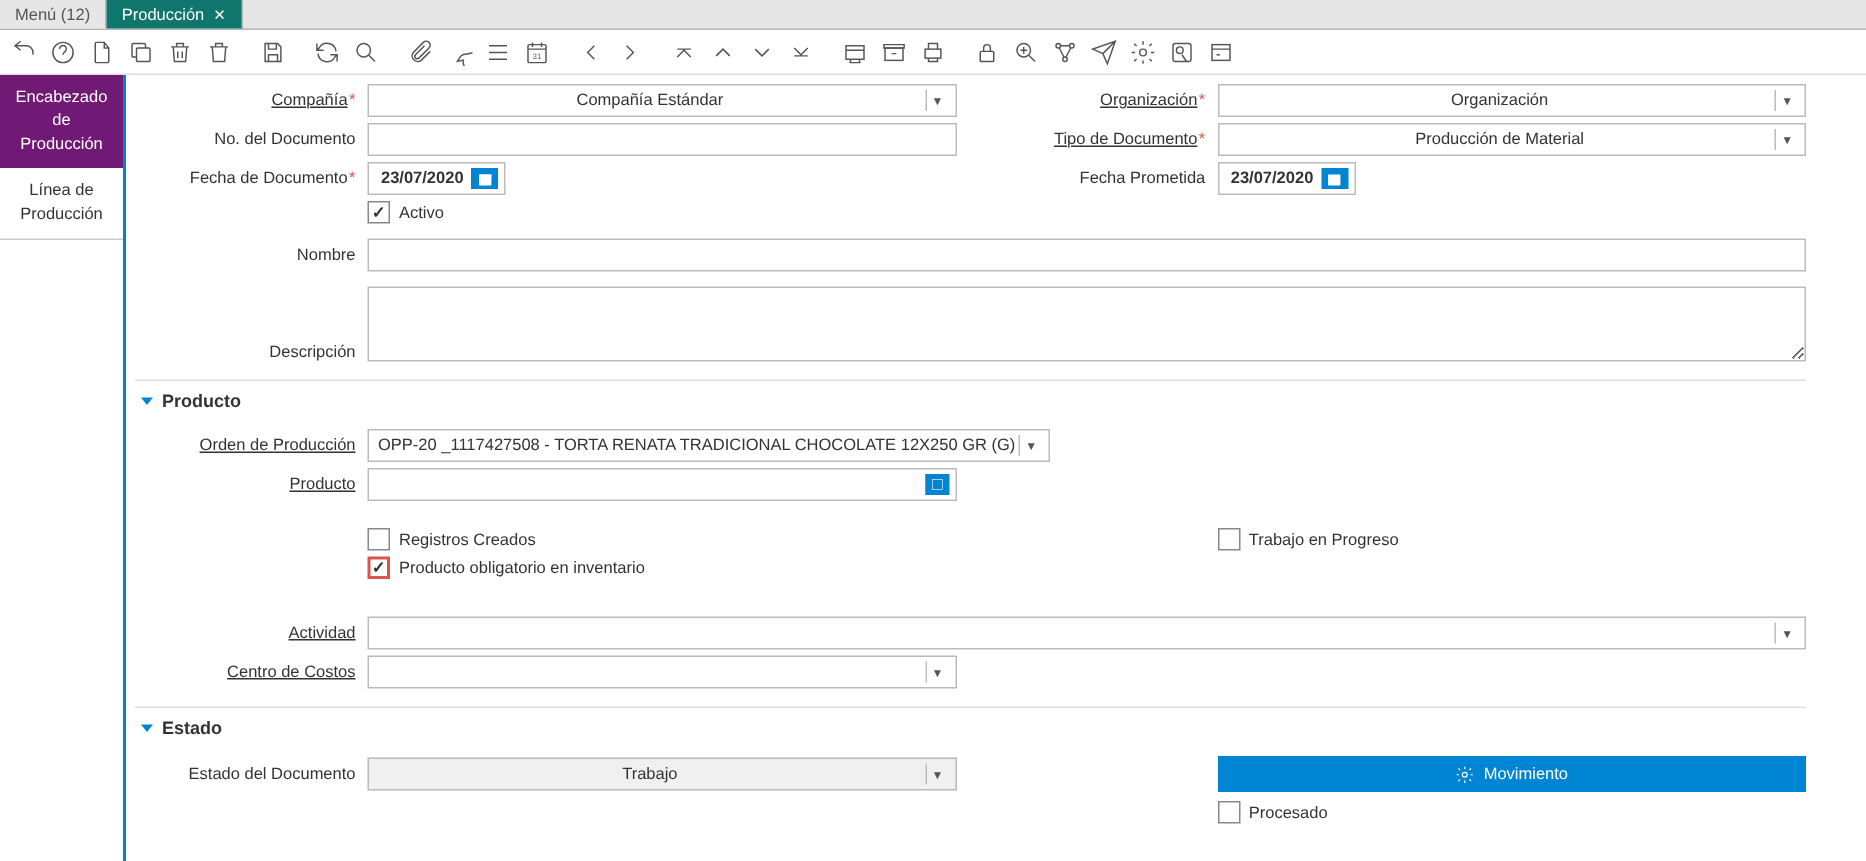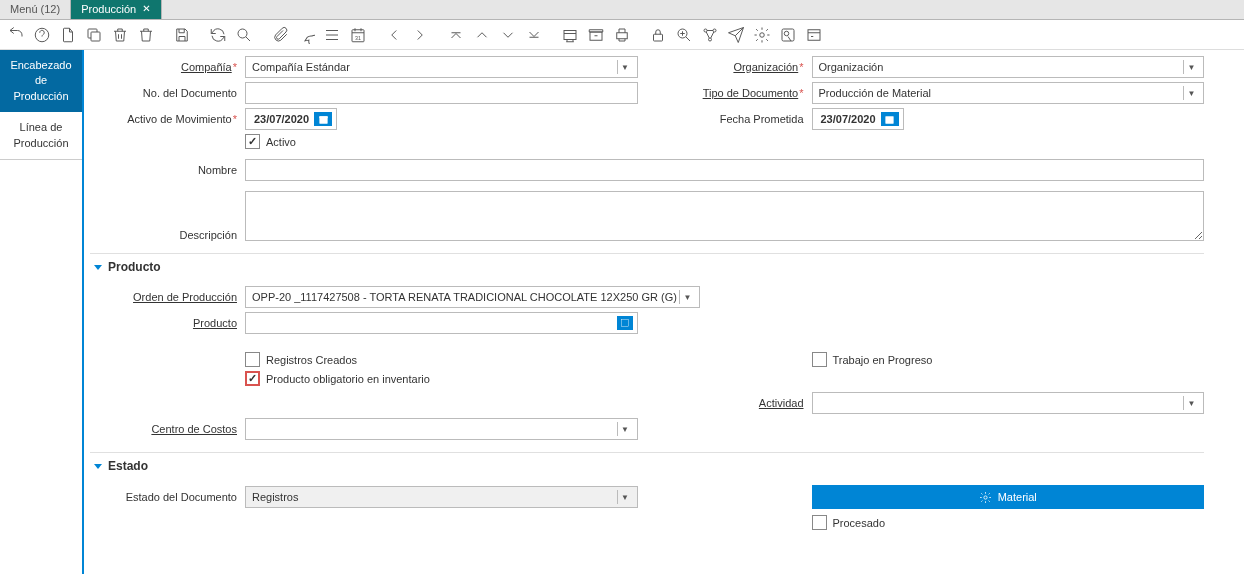--- a/index.html
+++ b/index.html
@@ -18,20 +18,21 @@
       display: flex;
       background: #e6e6e6;
       border-bottom: 1px solid #b5b5b5;
       height: 20px;
     }
     .tab {
       padding: 3px 10px;
       font-size: 11px;
       border-right: 1px solid #b5b5b5;
       display: flex;
+      align-items: center;
       gap: 6px;
       cursor: pointer;
     }
     .tab.inactive { background: #e6e6e6; color: #555; }
     .tab.active { background: #0f766e; color: #fff; }
     .tab .close-x { font-size: 10px; color: #1a5c7a; }
     .tab.active .close-x { color: #fff; }
     
     
     .toolbar {
@@ -69,21 +70,21 @@
       display: flex;
       flex-direction: column;
     }
     .side-tab {
       padding: 8px 6px;
       text-align: center;
       font-size: 11px;
       cursor: pointer;
       line-height: 1.4;
     }
-    .side-tab.active { background: #0369a1; color: #fff; }
+    .side-tab.active { background: #701a75; color: #fff; }
     .side-tab.inactive { background: #fff; color: #333; border-bottom: 1px solid #ccc; }
     
     
     .form-content {
       flex: 1;
       overflow-y: auto;
       padding: 6px 40px 6px 6px;
     }
     
     .form-row {
@@ -126,21 +127,21 @@
     .fld-input input[type="text"] { width: 100%; height: 22px; }
     .fld-input .readonly { background: #f0f0f0; }
     .fld-input textarea { width: 100%; resize: none; }
     
     .select-box {
       display: flex;
       width: 100%;
       height: 22px;
       align-items: center;
     }
-    .select-box .sel-text { flex: 1; padding: 0 2px; overflow: hidden; white-space: nowrap; }
+    .select-box .sel-text { flex: 1; padding: 0 2px; overflow: hidden; white-space: nowrap; text-align: center; }
     .select-box .sel-btn {
       width: 16px;
       height: 100%;
       border-left: 1px solid #bbb;
       display: flex;
       align-items: center;
       justify-content: center;
       font-size: 8px;
       color: #555;
       cursor: pointer;
@@ -454,21 +455,21 @@
           <div class="select-box">
             <span class="sel-text">Producción de Material</span>
             <span class="sel-btn">▼</span>
           </div>
         </div>
       </div>
     </div>
 
     <div class="form-row">
       <div class="form-col">
-        <div class="fld-label"><span class="lbl">Activo de Movimiento</span><span class="req">*</span></div>
+        <div class="fld-label"><span class="lbl">Fecha de Documento</span><span class="req">*</span></div>
         <div class="fld-input">
           <div class="date-box">
             <span class="date-text">23/07/2020</span>
             <span class="date-btn">
                 <svg viewBox="0 0 24 24">
                   <rect x="3" y="5" width="18" height="16" rx="1" fill="#fff"></rect>
                   <rect x="3" y="5" width="18" height="4" fill="#fff"></rect>
                 </svg>
               </span>
           </div>
@@ -575,21 +576,21 @@
         <div class="spacer-col"></div>
         <div class="checkbox-ctrl">
           <span class="cb checked red-border"></span>
           <span>Producto obligatorio en inventario</span>
         </div>
       </div>
       <div class="form-col"></div>
     </div>
 
 
-    <div class="form-row" style="margin-top:6px;">
+    <div class="form-row" style="margin-top:6px;flex-direction:column;">
       <div class="form-col"></div>
       <div class="form-col">
         <div class="fld-label link"><span class="lbl">Actividad</span></div>
         <div class="fld-input">
           <div class="select-box">
             <span class="sel-text"></span>
             <span class="sel-btn">▼</span>
           </div>
         </div>
       </div>
@@ -611,33 +612,33 @@
     <div class="section-header">
       <span class="collapse-icon"></span>
       <span>Estado</span>
     </div>
 
     <div class="form-row" style="margin-top:6px;">
       <div class="form-col">
         <div class="fld-label"><span class="lbl">Estado del Documento</span></div>
         <div class="fld-input">
           <div class="select-box readonly" style="background:#f0f0f0;">
-            <span class="sel-text">Registros</span>
+            <span class="sel-text">Trabajo</span>
             <span class="sel-btn">▼</span>
           </div>
         </div>
       </div>
       <div class="form-col">
         <div class="spacer-col"></div>
         <button class="btn-primary">
           <svg viewBox="0 0 24 24">
               <circle cx="12" cy="12" r="3"></circle>
               <path d="M12 2v3M12 19v3M4.2 4.2l2.1 2.1M17.7 17.7l2.1 2.1M2 12h3M19 12h3M4.2 19.8l2.1-2.1M17.7 6.3l2.1-2.1"></path>
             </svg>
-          <span>Material</span>
+          <span>Movimiento</span>
         </button>
       </div>
     </div>
 
     <div class="form-row" style="margin-top:6px;">
       <div class="form-col"></div>
       <div class="form-col">
         <div class="spacer-col"></div>
         <div class="checkbox-ctrl">
           <span class="cb"></span>

